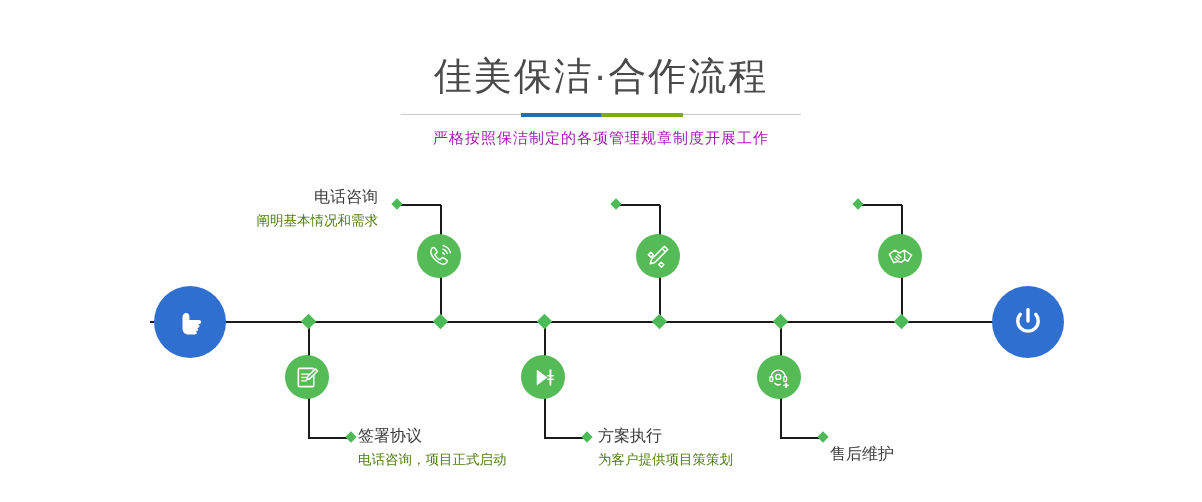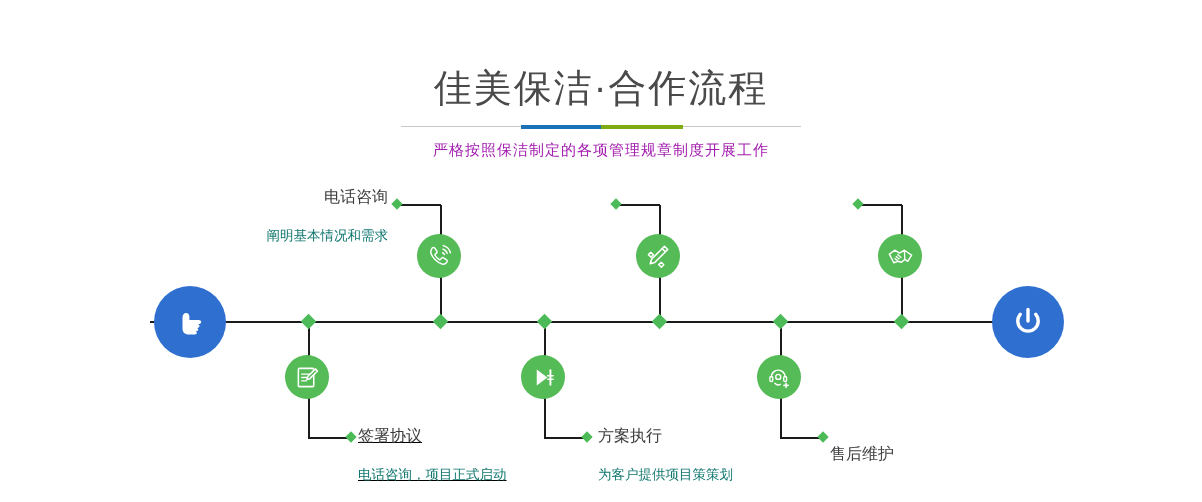--- a/index.html
+++ b/index.html
@@ -20,21 +20,21 @@
 
   
   .header {
     position: absolute;
     left: 0;
     top: 0;
     width: 1202px;
     text-align: center;
   }
   .page-title {
-    margin: 12px;
+    margin: 0;
     padding-top: 52px;
     font-size: 38px;
     line-height: 48px;
     font-weight: normal;
     color: #4a4a4a;
     letter-spacing: 2px;
   }
   .divider {
     position: relative;
     width: 400px;
@@ -132,23 +132,23 @@
   }
   .label-block .lb-title {
     font-size: 16px;
     line-height: 22px;
     color: #3c3c3c;
     white-space: nowrap;
   }
   .label-block .lb-desc {
     font-size: 13.5px;
     line-height: 20px;
-    color: #0f766e;
+    color: #4d7c0f;
     white-space: nowrap;
-    margin-top: 18px;
+    margin-top: 3px;
   }
   .label-block.up { text-align: right; }
   .label-block.down { text-align: left; }
 
   svg { display: block; }
 </style>
 </head>
 <body>
 
 <div id="page">
@@ -190,39 +190,39 @@
     <div class="node-icon" style="left:417px; top:234px;">
       <span>
         <svg width="27" height="27" viewBox="0 0 28 28">
           <path d="M6.4 5.2 c1.2-1.0 2.3-0.7 3.0 0.4 l1.8 2.8 c0.5 0.8 0.3 1.5-0.4 2.1 l-1.2 1.0 c-0.4 0.3-0.5 0.7-0.2 1.2 0.9 1.8 2.6 3.5 4.5 4.5 0.5 0.3 0.9 0.2 1.2-0.2 l1.0-1.2 c0.6-0.7 1.3-0.9 2.1-0.4 l2.8 1.8 c1.1 0.7 1.4 1.8 0.4 3.0 -1.1 1.3-2.6 2.1-4.2 1.8 -5.0-0.9-11.3-7.2-12.2-12.2 -0.3-1.6 0.5-3.1 1.4-4.4 z" fill="none" stroke="#ffffff" stroke-width="1.5" stroke-linejoin="round"></path>
           <path d="M17.6 6.4 a6.6 6.6 0 0 1 4.4 4.4" fill="none" stroke="#ffffff" stroke-width="1.5" stroke-linecap="round"></path>
           <path d="M17.2 10.1 a3.2 3.2 0 0 1 1.9 1.9" fill="none" stroke="#ffffff" stroke-width="1.5" stroke-linecap="round"></path>
           <path d="M17.9 2.7 a10.3 10.3 0 0 1 7.4 7.4" fill="none" stroke="#ffffff" stroke-width="1.5" stroke-linecap="round"></path>
         </svg>
       </span>
     </div>
-    <div class="label-block up" style="left:243px; top:186px; width:145px;">
+    <div class="label-block up" style="left:233px; top:186px; width:145px;">
       <div class="lb-title">电话咨询</div>
       <div class="lb-desc">阐明基本情况和需求</div>
     </div>
 
     <div class="diamond" style="left:303px; top:316px;"></div>
     <div class="connector v" style="left:308px; top:321px; height:117px;"></div>
     <div class="connector h" style="left:308px; top:437px; width:43px;"></div>
     <div class="diamond" style="left:347px; top:433px; width:8px; height:8px;"></div>
     <div class="node-icon" style="left:285px; top:355px;">
       <span>
         <svg width="25" height="25" viewBox="0 0 26 26">
           <rect x="3.5" y="3.5" width="16" height="19" rx="1.2" fill="none" stroke="#ffffff" stroke-width="1.6"></rect>
           <path d="M7 9.5 h8 M7 13 h8 M7 16.5 h5" stroke="#ffffff" stroke-width="1.5" stroke-linecap="round"></path>
           <path d="M21.2 4.0 l2.2 2.2 -8.0 8.0 -3.0 0.8 0.8-3.0 z" fill="#55bb56" stroke="#ffffff" stroke-width="1.6" stroke-linejoin="round"></path>
         </svg>
       </span>
     </div>
-    <div class="label-block down" style="left:358px; top:425px; width:230px;text-decoration:underline;">
+    <div class="label-block down" style="left:358px; top:425px; width:230px;">
       <div class="lb-title">签署协议</div>
       <div class="lb-desc">电话咨询，项目正式启动</div>
     </div>
 
     <div class="diamond" style="left:654px; top:316px;"></div>
     <div class="connector v" style="left:659px; top:205px; height:116px;"></div>
     <div class="connector h" style="left:617px; top:204px; width:43px;"></div>
     <div class="diamond" style="left:612px; top:199.5px; width:8px; height:8px;"></div>
     <div class="node-icon" style="left:636px; top:234px;">
       <span>

